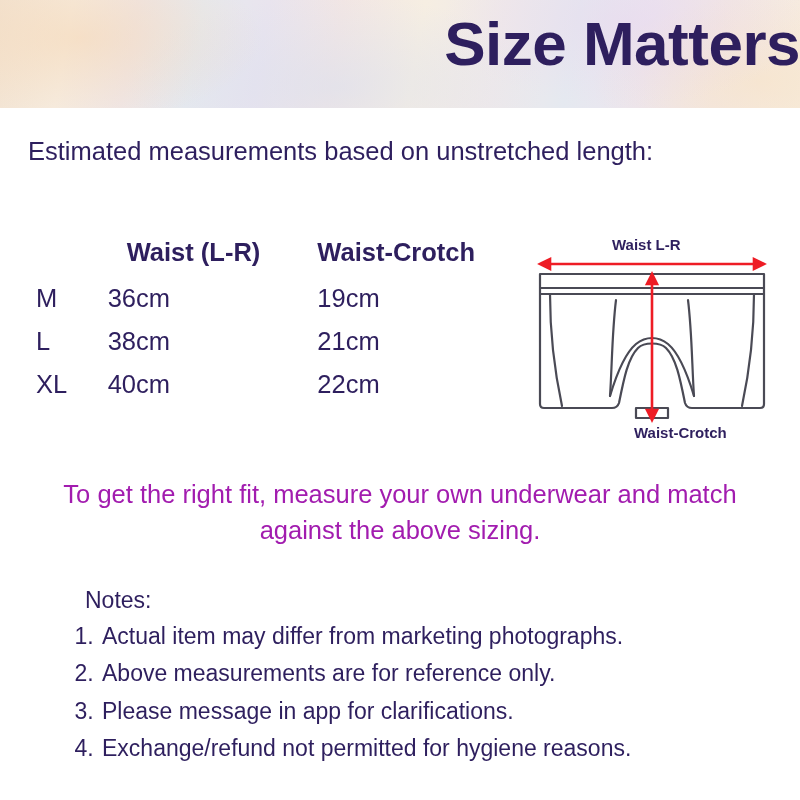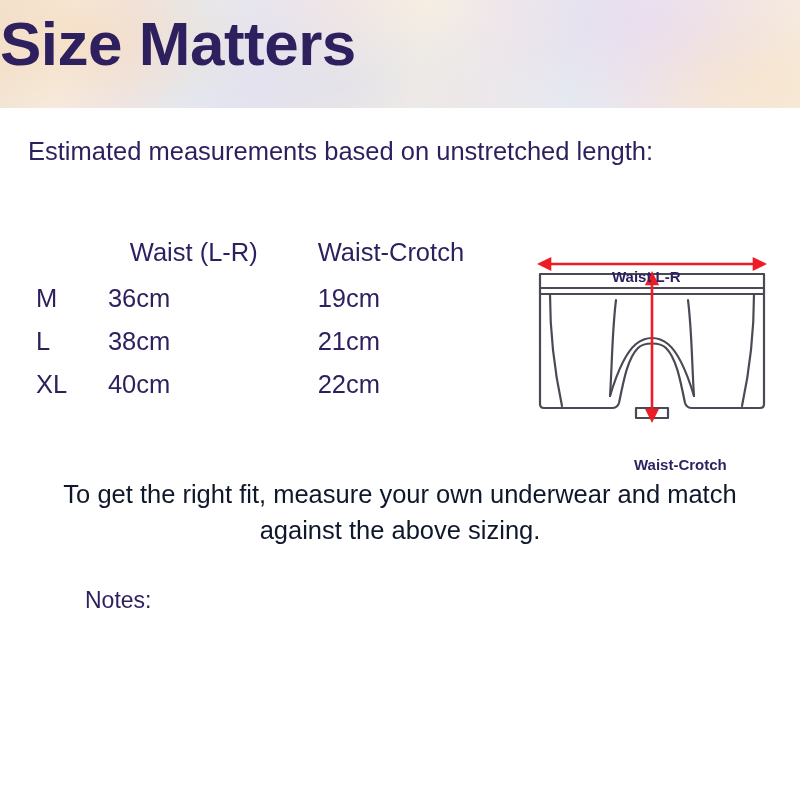--- a/index.html
+++ b/index.html
@@ -51,21 +51,21 @@
       radial-gradient(ellipse 300px 130px at 42% 80%, rgba(214,222,240,0.5), rgba(214,222,240,0) 70%),
       radial-gradient(ellipse 260px 120px at 78% 20%, rgba(232,214,238,0.5), rgba(232,214,238,0) 70%),
       radial-gradient(ellipse 240px 120px at 95% 75%, rgba(247,226,196,0.55), rgba(247,226,196,0) 70%);
     pointer-events: none;
   }
   .header-title {
     position: absolute;
     left: 0;
     right: 0;
     top: 8px;
-    text-align: left;
+    text-align: right;
     font-size: 62px;
     font-weight: bold;
     color: #2e1f5e;
     letter-spacing: -0.5px;
     z-index: 2;
   }
 
   
   .intro {
     position: absolute;
@@ -83,21 +83,21 @@
     left: 28px;
     top: 238px;
     width: 470px;
     color: #2e1f5e;
   }
   table.size-table {
     border-collapse: collapse;
     font-size: 25.5px;
   }
   table.size-table th {
-    font-weight: normal;
+    font-weight: bold;
     text-align: center;
     padding: 0 0 10px 0;
     color: #2e1f5e;
   }
   table.size-table td {
     padding: 7px 0;
     color: #2e1f5e;
   }
   table.size-table th.col-size, table.size-table td.col-size {
     width: 78px;
@@ -120,41 +120,40 @@
     top: 228px;
     width: 272px;
     height: 222px;
   }
   .diagram-label {
     position: absolute;
     font-size: 15px;
     font-weight: bold;
     color: #2e1f5e;
     white-space: nowrap;
-    margin-top: 32px;
   }
   .label-waist {
     left: 96px;
     top: 8px;
   }
   .label-crotch {
     left: 118px;
     top: 196px;
   }
 
   
   .highlight {
     position: absolute;
     left: 32px;
     top: 477px;
     width: 736px;
     text-align: center;
     font-size: 25.5px;
     line-height: 1.4;
-    color: #0f172a;
+    color: #a21caf;
   }
 
   
   .notes-heading {
     position: absolute;
     left: 48px;
     top: 587px;
     font-size: 23px;
     color: #2e1f5e;
     margin-left: 37px;
@@ -244,14 +243,20 @@
         <line x1="136" y1="50" x2="136" y2="188"></line>
         <polygon points="136,46 131,56 141,56"></polygon>
         <polygon points="136,192 131,182 141,182"></polygon>
       </g>
     </svg>
   </div>
 
   <div class="highlight">To get the right fit, measure your own underwear and match against the above sizing.</div>
 
   <div class="notes-heading">Notes:</div>
+  <ol class="notes-list">
+    <li>Actual item may differ from marketing photographs.</li>
+    <li>Above measurements are for reference only.</li>
+    <li>Please message in app for clarifications.</li>
+    <li>Exchange/refund not permitted for hygiene reasons.</li>
+  </ol>
 
 </div>
 
 </body></html>

